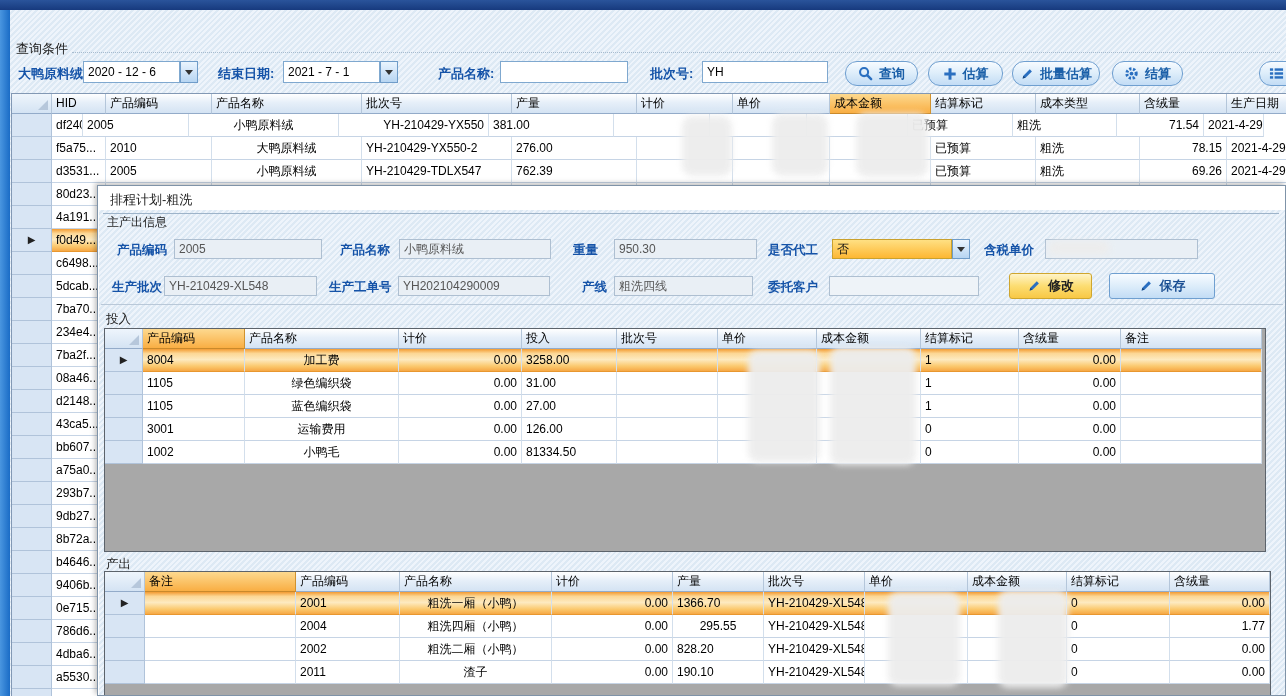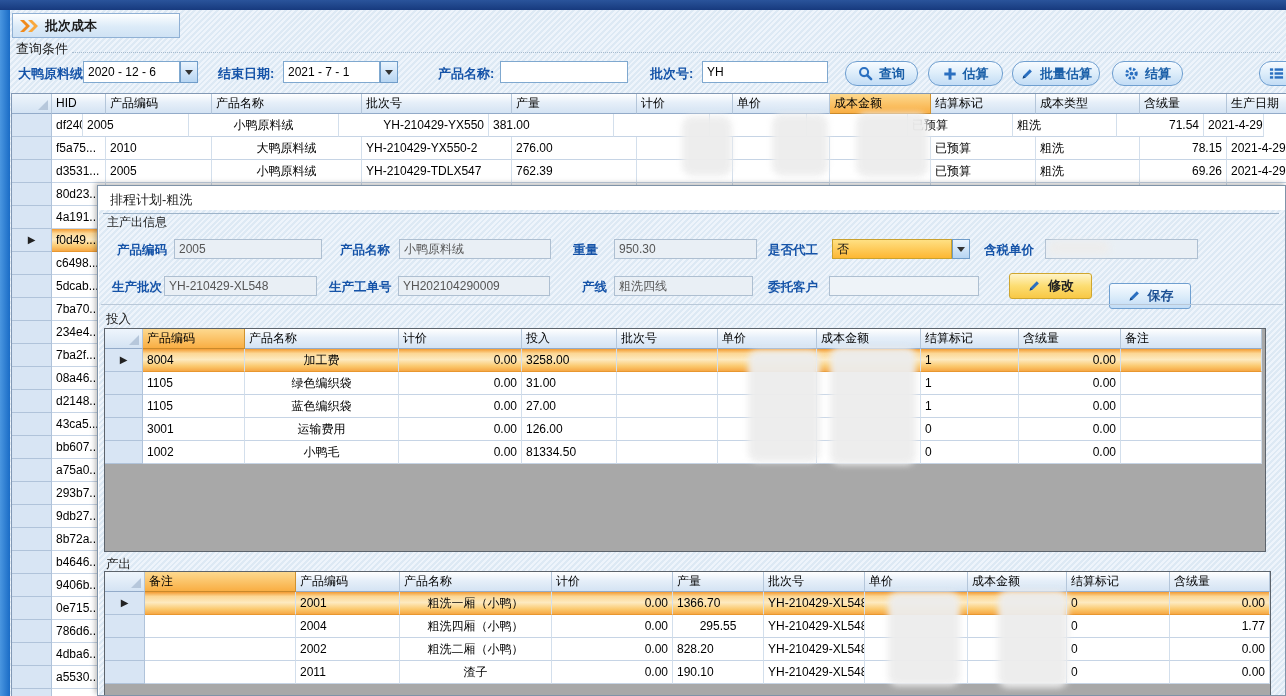--- a/index.html
+++ b/index.html
@@ -54,27 +54,20 @@
   .blob { position:absolute; background:#ededed; opacity:.95; filter:blur(3px); border-radius:10px; pointer-events:none; }
 </style>
 </head>
 <body>
 
 <div class="screen">
   <div class="top-strip"></div>
   <div class="left-strip"></div>
 
   <div class="content hatch">
-    <div class="tab">
-      <svg width="20" height="12" viewBox="0 0 20 12">
-        <polygon points="0,0 6,6 0,12 4,12 10,6 4,0" fill="#f08a1d"></polygon>
-        <polygon points="8,0 14,6 8,12 12,12 18,6 12,0" fill="#f9a83c"></polygon>
-      </svg>
-      <span class="tab-label">批次成本</span>
-    </div>
 
     <div class="query-title">查询条件</div>
     <div class="query-dots"></div>
 
     <span class="q-label" style="left:8px;">大鸭原料绒:</span>
     <span class="q-input" style="left:73px; width:97px;">2020 - 12 - 6</span>
     <span class="combo-dd" style="left:170px;">
         <span class="dd-arrow"></span>
       </span>
 
@@ -588,21 +581,21 @@
       <span class="f-label" style="left:669px; top:69px;">委托客户</span>
       <span class="f-input" style="left:730px; top:66px; width:150px; background:#eef3f8;"></span>
 
       <div class="p-btn warm" style="left:910px; top:63px; width:83px;">
         <svg width="14" height="14" viewBox="0 0 16 16">
             <path d="M3 13.2l.9-3.3 7.3-7.3 2.4 2.4-7.3 7.3L3 13.2z" fill="#2a6fc0"></path>
             <path d="M3 13.2l3.3-.9-2.4-2.4-.9 3.3z" fill="#17477e"></path>
           </svg>
         <span>修改</span>
       </div>
-      <div class="p-btn" style="left:1010px; top:73px; width:82px;">
+      <div class="p-btn" style="left:1010px; top:63px; width:106px;">
         <svg width="14" height="14" viewBox="0 0 16 16">
             <path d="M3 13.2l.9-3.3 7.3-7.3 2.4 2.4-7.3 7.3L3 13.2z" fill="#2a6fc0"></path>
             <path d="M3 13.2l3.3-.9-2.4-2.4-.9 3.3z" fill="#17477e"></path>
           </svg>
         <span>保存</span>
       </div>
 
       <div class="sep-line" style="top:94px;"></div>
 
       <div class="sec-label" style="left:7px; top:101px;">投入</div>

